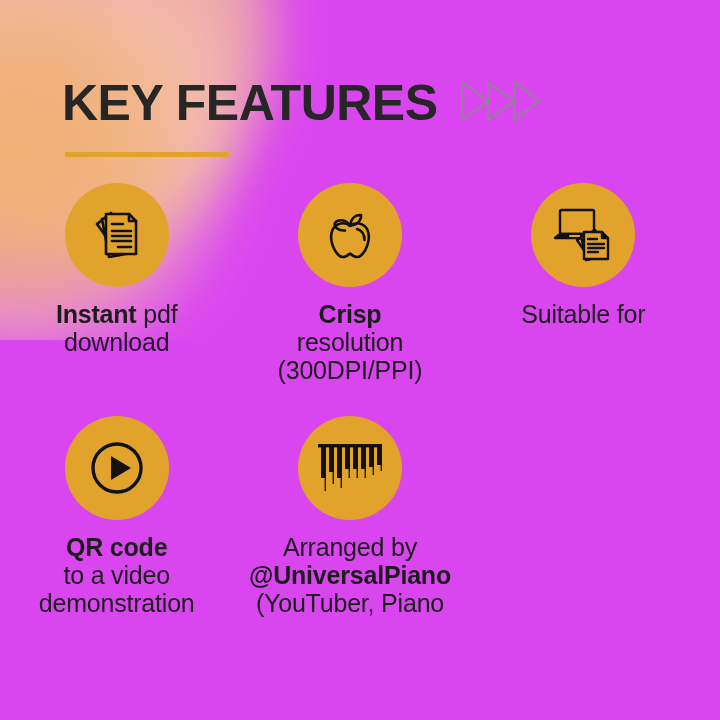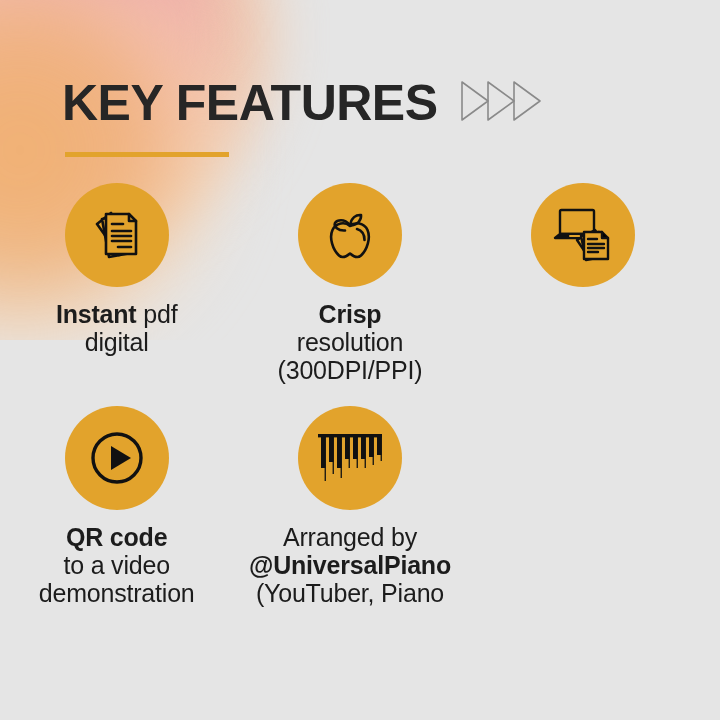--- a/index.html
+++ b/index.html
@@ -7,21 +7,21 @@
   html, body {
     width:720px; height:720px;
     overflow:hidden;
     background:#ffffff;
     font-family:"Liberation Sans", sans-serif;
   }
 
   #page {
     position:relative;
     width:720px; height:720px;
-    background:#e5e5e5;
+    background:#d946ef;
     overflow:hidden;
   }
 
   
   .blob-wrap{
     position:absolute; left:0; top:0;
     width:330px; height:340px;
     overflow:hidden;
     pointer-events:none;
   }
@@ -72,21 +72,21 @@
   }
 
   
   .grid{
     position:absolute;
     left:0; top:183px;
     width:700px;
     display:grid;
     grid-template-columns:repeat(3,1fr);
     grid-template-rows:auto auto;
-    row-gap:22px;
+    row-gap:32px;
   }
   .cell{
     display:flex;
     flex-direction:column;
     align-items:center;
   }
   .badge{
     width:104px; height:104px;
     border-radius:50%;
     background:#e2a32c;
@@ -148,21 +148,21 @@
             <path d="M26 27 L45 27"></path>
             <path d="M26 32 L45 32"></path>
             <path d="M26 37 L45 37"></path>
             <path d="M32 43 L45 43"></path>
           </g>
         </svg>
         </span>
       </div>
       <div class="caption">
           <span class="ln"><b>Instant</b><span> pdf</span></span>
-          <span class="ln"><span>digital</span></span>
+          <span class="ln"><span>download</span></span>
         </div>
     </div>
 
     <div class="cell">
       <div class="badge">
         <span>
         <svg width="60" height="60" viewBox="0 0 60 60">
           <g fill="none" stroke="#111111" stroke-width="2.6" stroke-linejoin="round" stroke-linecap="round">
             <path d="M30 20 C24 13 17 15 15 18 C13.5 21.5 18 26 25 25.5"></path>
             <path d="M30.5 19.5 C31 13 36 9.5 41 10 C41.6 15.5 37 20 31.5 20.4"></path>
@@ -193,20 +193,21 @@
             <path d="M52 28 L52 34 L58 34"></path>
             <path d="M38 35 L47 35"></path>
             <path d="M38 40 L54 40"></path>
             <path d="M38 44 L54 44"></path>
             <path d="M38 48 L48 48"></path>
           </g>
         </svg>
         </span>
       </div>
       <div class="caption">
+          <span class="ln"><span>Suitable for</span></span>
         </div>
     </div>
 
 
     <div class="cell">
       <div class="badge">
         <span>
         <svg width="58" height="58" viewBox="0 0 58 58">
           <circle cx="29" cy="29" r="24" fill="none" stroke="#111111" stroke-width="3.4"></circle>
           <path d="M23 17 L43 29 L23 41 Z" fill="#111111"></path>

